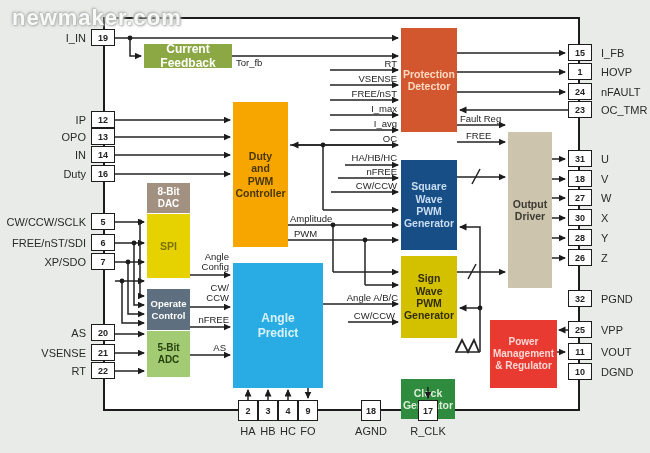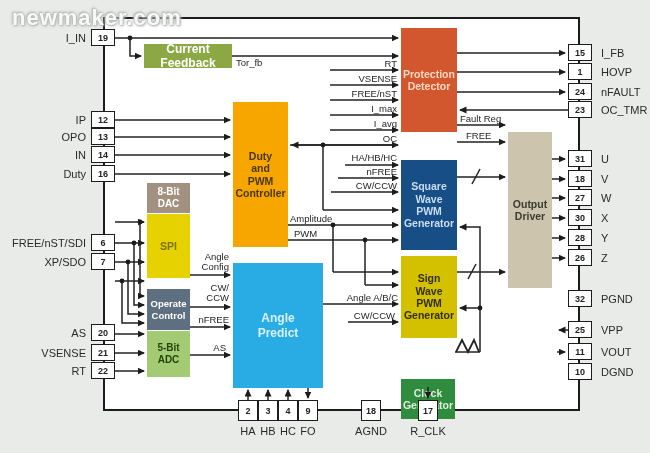--- a/index.html
+++ b/index.html
@@ -48,20 +48,23 @@
 PWM
 Generator</div>
   <div class="blk" style="left:401px;top:256px;width:56px;height:82px;background:#D3C100;color:#332e00;">Sign
 Wave
 PWM
 Generator</div>
   <div class="blk" style="left:401px;top:347px;width:54px;height:40px;background:#2F8C3F;color:#DCEED8;margin-top:32px;">Clock
 Generator</div>
   <div class="blk" style="left:508px;top:132px;width:44px;height:156px;background:#CCC4AD;color:#3b3b33;">Output
 Driver</div>
+  <div class="blk" style="left:490px;top:320px;width:67px;height:68px;background:#E83A30;color:#FFD8D4;font-size:10px;">Power
+Management
+&amp; Regulator</div>
   <div class="blk" style="left:233px;top:263px;width:90px;height:125px;background:#29ACE3;color:#D8F2FC;font-size:12px;">Angle
 Predict</div>
   <div class="blk" style="left:147px;top:183px;width:43px;height:30px;background:#A29080;color:#fff;font-size:10px;">8-Bit
 DAC</div>
   <div class="blk" style="left:147px;top:214px;width:43px;height:64px;background:#E5D200;color:#7d7100;">SPI</div>
   <div class="blk" style="left:147px;top:289px;width:43px;height:41px;background:#5E7080;color:#fff;font-size:9.5px;">Operate
 Control</div>
   <div class="blk" style="left:147px;top:331px;width:43px;height:46px;background:#A3CB73;color:#27420e;font-size:10px;">5-Bit
 ADC</div>
 
@@ -184,20 +187,24 @@
       <span class="pbox">13</span>
     </div>
   <div class="pinrow pl" style="top:146px">
       <span class="pname">IN</span>
       <span class="pbox">14</span>
     </div>
   <div class="pinrow pl" style="top:165px">
       <span class="pname">Duty</span>
       <span class="pbox">16</span>
     </div>
+  <div class="pinrow pl" style="top:213px">
+      <span class="pname">CW/CCW/SCLK</span>
+      <span class="pbox">5</span>
+    </div>
   <div class="pinrow pl" style="top:234px">
       <span class="pname">FREE/nST/SDI</span>
       <span class="pbox">6</span>
     </div>
   <div class="pinrow pl" style="top:253px">
       <span class="pname">XP/SDO</span>
       <span class="pbox">7</span>
     </div>
   <div class="pinrow pl" style="top:324px">
       <span class="pname">AS</span>

